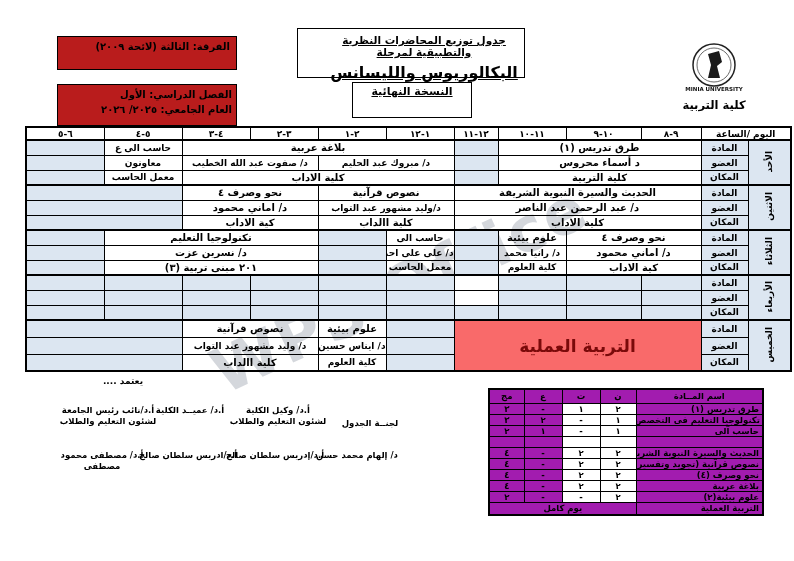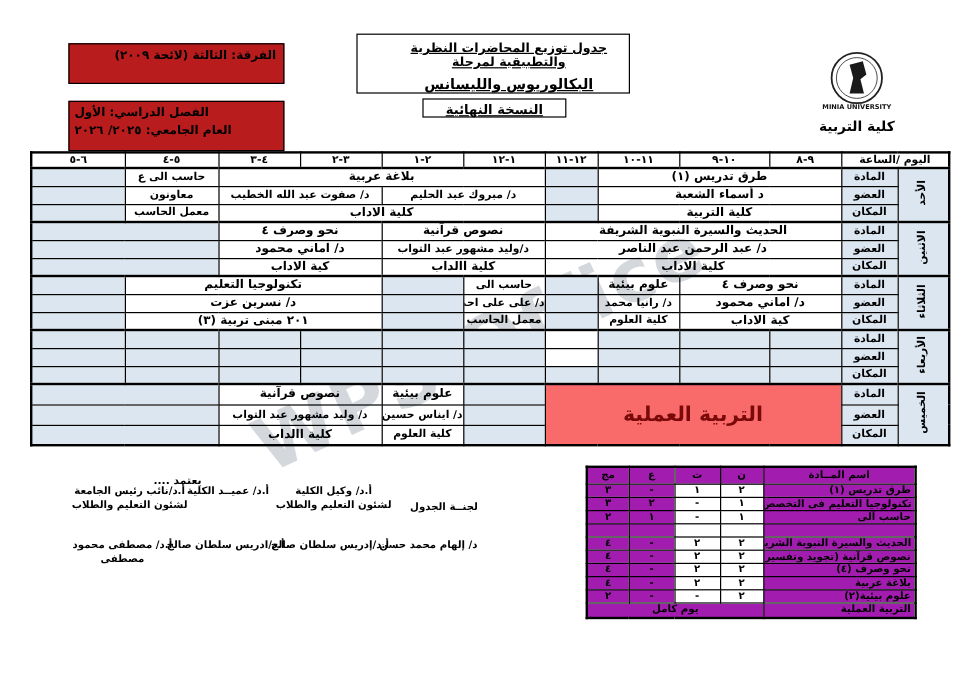--- a/index.html
+++ b/index.html
@@ -4,25 +4,25 @@
 <style>
   html,body{margin:0;padding:0;}
   body{
     width:794px;height:561px;position:relative;overflow:hidden;
     background:#ffffff;font-family:"DejaVu Sans",sans-serif;font-weight:bold;color:#000;
   }
   .abs{position:absolute;}
   
   .box{border:1px solid #000;background:#b91c1c;}
   #class-box{left:57px;top:36px;width:180px;height:34px;font-size:10px;text-align:right;padding:2px 6px;line-height:15px;box-sizing:border-box;}
-  #term-box{left:57px;top:84px;width:180px;height:42px;font-size:10px;text-align:left;padding:2px 4px;line-height:15px;box-sizing:border-box;}
+  #term-box{left:57px;top:84px;width:180px;height:42px;font-size:10px;text-align:right;padding:2px 4px;line-height:15px;box-sizing:border-box;}
   #title-box{left:297px;top:28px;width:228px;height:50px;border:1.5px solid #000;text-align:center;padding-top:5px;box-sizing:border-box;padding-left:26px;}
   #title-box .l1{font-size:10.5px;text-decoration:underline;}
-  #title-box .l2{font-size:12px;text-decoration:underline;margin-top:5px;}
-  #version-box{left:352px;top:82px;width:120px;height:16px;border:1.5px solid #000;text-align:center;font-size:11px;text-decoration:underline;line-height:18px;box-sizing:border-box;}
+  #title-box .l2{font-size:16px;text-decoration:underline;margin-top:5px;}
+  #version-box{left:352px;top:82px;width:120px;height:36px;border:1.5px solid #000;text-align:center;font-size:11px;text-decoration:underline;line-height:18px;box-sizing:border-box;}
   
   #logo{left:676px;top:42px;width:76px;text-align:center;}
   #logo .faculty{font-size:11.5px;margin-top:-2px;}
   
   #watermark{left:195px;top:248px;width:430px;transform:rotate(-25deg);transform-origin:center;
     font-size:62px;color:rgba(125,135,148,0.33);letter-spacing:2px;white-space:nowrap;font-weight:bold;}
   
   #sched{left:25px;top:126px;border-collapse:collapse;table-layout:fixed;width:765px;}
   #sched{border:2.5px solid #000;}
   #sched td{border:1px solid #000;padding:0;text-align:center;vertical-align:middle;font-size:10px;overflow:hidden;white-space:nowrap;}
@@ -42,21 +42,21 @@
   
   #credits{left:488px;top:388px;border-collapse:collapse;table-layout:fixed;width:274px;border:2px solid #000;}
   #credits td{border:1px solid #000;padding:0 3px;font-size:8.5px;text-align:center;overflow:hidden;white-space:nowrap;box-sizing:border-box;}
   #credits tr{height:11px;}
   #credits tr.chdr{height:14px;}
   #credits tr.clast{height:13px;}
   #credits .g{background:#a21caf;}
   #credits .nm{text-align:right;}
   
   .sig{position:absolute;width:120px;text-align:center;font-size:8.5px;line-height:11px;}
-  #approve{left:78px;top:396px;width:90px;text-align:right;font-size:9px;}
+  #approve{left:78px;top:376px;width:90px;text-align:center;font-size:9px;}
 </style>
 </head>
 <body>
 
 <div id="watermark" class="abs" dir="ltr">WPS Office</div>
 
 <div id="class-box" class="abs box">
   <div>الفرقة: الثالثة (لائحة ٢٠٠٩)</div>
 </div>
 <div id="term-box" class="abs box">
@@ -114,21 +114,21 @@
     <td class="dy" rowspan="3"><span>الأحد</span></td>
     <td class="lb">المادة</td>
     <td colspan="3">طرق تدريس (١)</td>
     <td class="sh"></td>
     <td colspan="4">بلاغة عربية</td>
     <td class="sm">حاسب الى ع</td>
     <td class="sh"></td>
   </tr>
   <tr>
     <td class="lb">العضو</td>
-    <td colspan="3">د أسماء الشعبة</td>
+    <td colspan="3">د أسماء محروس</td>
     <td class="sh"></td>
     <td colspan="2" class="sm">د/ مبروك عبد الحليم</td>
     <td colspan="2" class="sm">د/ صفوت عبد الله الخطيب</td>
     <td class="sm">معاونون</td>
     <td class="sh"></td>
   </tr>
   <tr>
     <td class="lb">المكان</td>
     <td colspan="3">كلية التربية</td>
     <td class="sh"></td>

